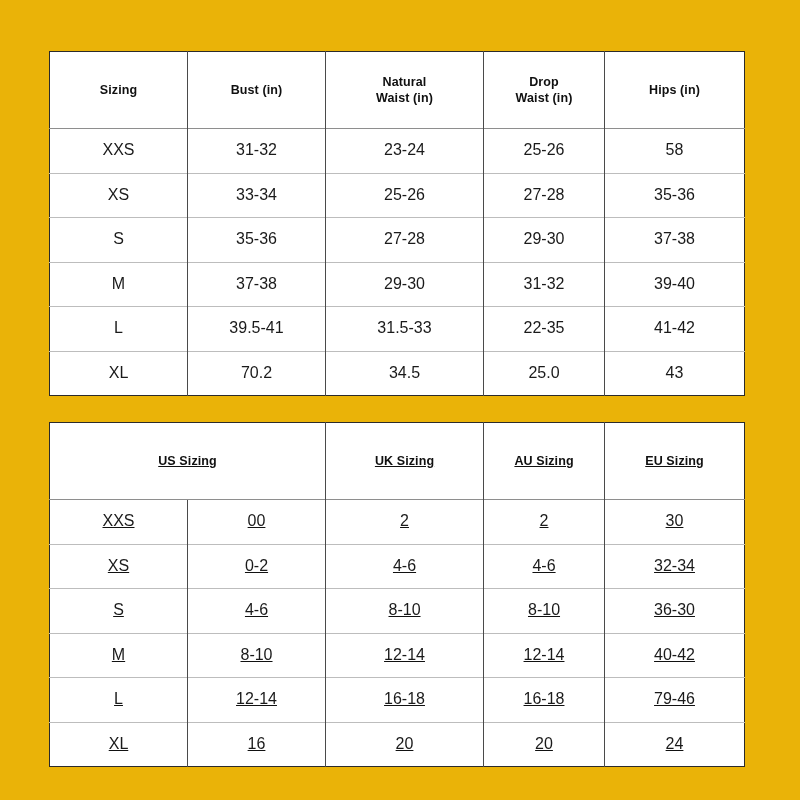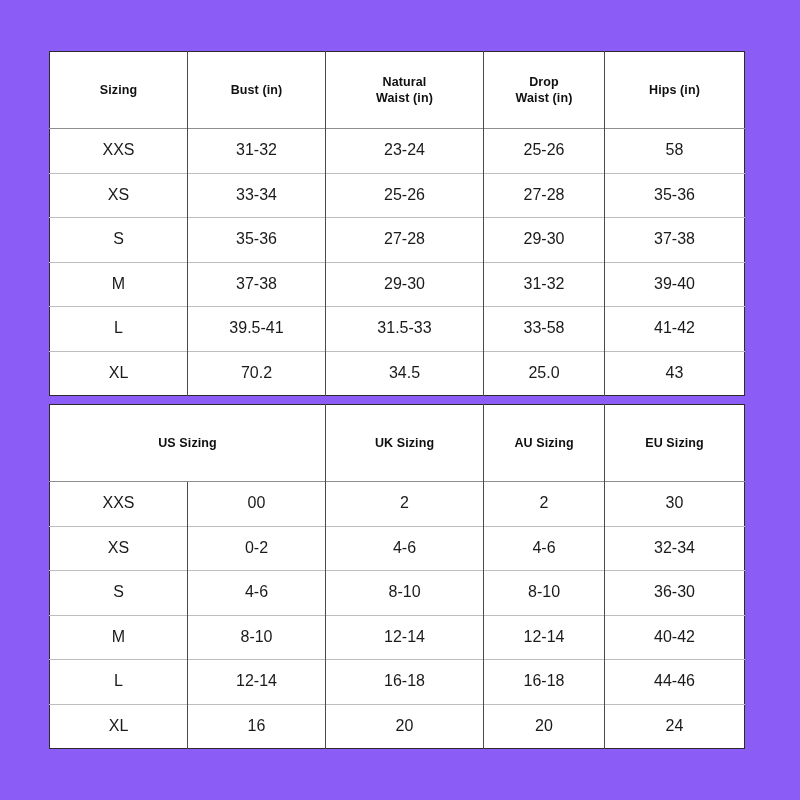--- a/index.html
+++ b/index.html
@@ -12,38 +12,39 @@
     width: 800px;
     height: 800px;
     font-family: "Liberation Sans", sans-serif;
     color: #111111;
     -webkit-font-smoothing: antialiased;
   }
   .page {
     position: relative;
     width: 800px;
     height: 800px;
-    background: #8b5cf6;
+    background: #eab308;
     box-sizing: border-box;
   }
   .chart-stack {
     position: absolute;
     left: 49px;
     top: 51px;
     width: 695px;
   }
   table.size-table {
     width: 695px;
     border-collapse: collapse;
     table-layout: fixed;
     background: #ffffff;
     border: 1.6px solid #2b2b2b;
   }
   table.size-table + table.size-table {
-    margin-top: 8px;
+    margin-top: 26px;
+    text-decoration: underline;
   }
   table.size-table col.c0 { width: 138px; }
   table.size-table col.c1 { width: 138px; }
   table.size-table col.c2 { width: 158px; }
   table.size-table col.c3 { width: 121px; }
   table.size-table col.c4 { width: 140px; }
 
   table.size-table th,
   table.size-table td {
     border-left: 1.4px solid #4a4a4a;
@@ -141,21 +142,21 @@
             <td>M</td>
             <td>37-38</td>
             <td>29-30</td>
             <td>31-32</td>
             <td>39-40</td>
           </tr>
           <tr>
             <td>L</td>
             <td>39.5-41</td>
             <td>31.5-33</td>
-            <td>33-58</td>
+            <td>22-35</td>
             <td>41-42</td>
           </tr>
           <tr>
             <td>XL</td>
             <td>70.2</td>
             <td>34.5</td>
             <td>25.0</td>
             <td>43</td>
           </tr>
         </tbody>
@@ -212,21 +213,21 @@
             <td>8-10</td>
             <td>12-14</td>
             <td>12-14</td>
             <td>40-42</td>
           </tr>
           <tr>
             <td>L</td>
             <td>12-14</td>
             <td>16-18</td>
             <td>16-18</td>
-            <td>44-46</td>
+            <td>79-46</td>
           </tr>
           <tr>
             <td>XL</td>
             <td>16</td>
             <td>20</td>
             <td>20</td>
             <td>24</td>
           </tr>
         </tbody>
     </table>

